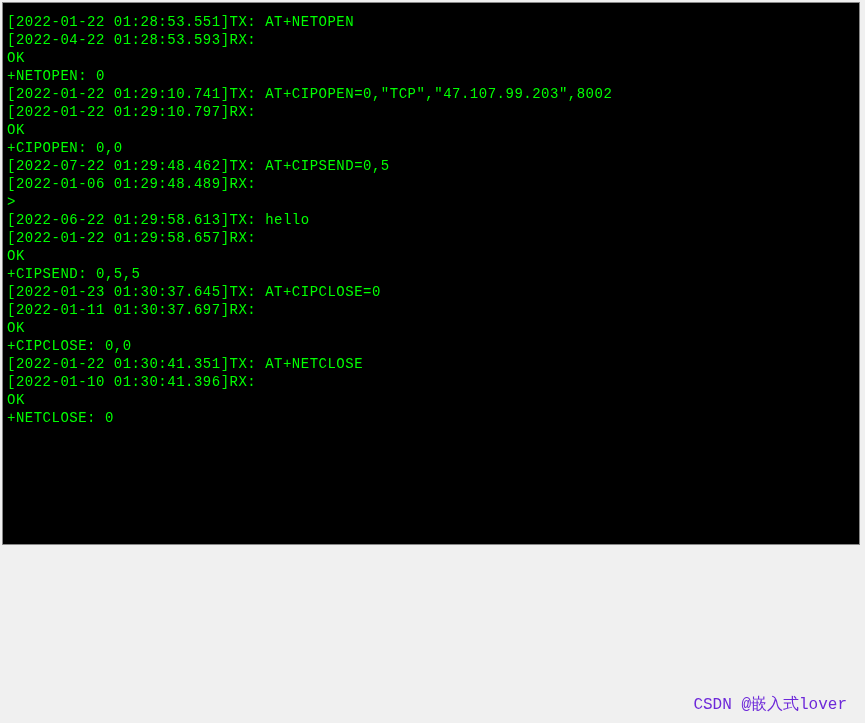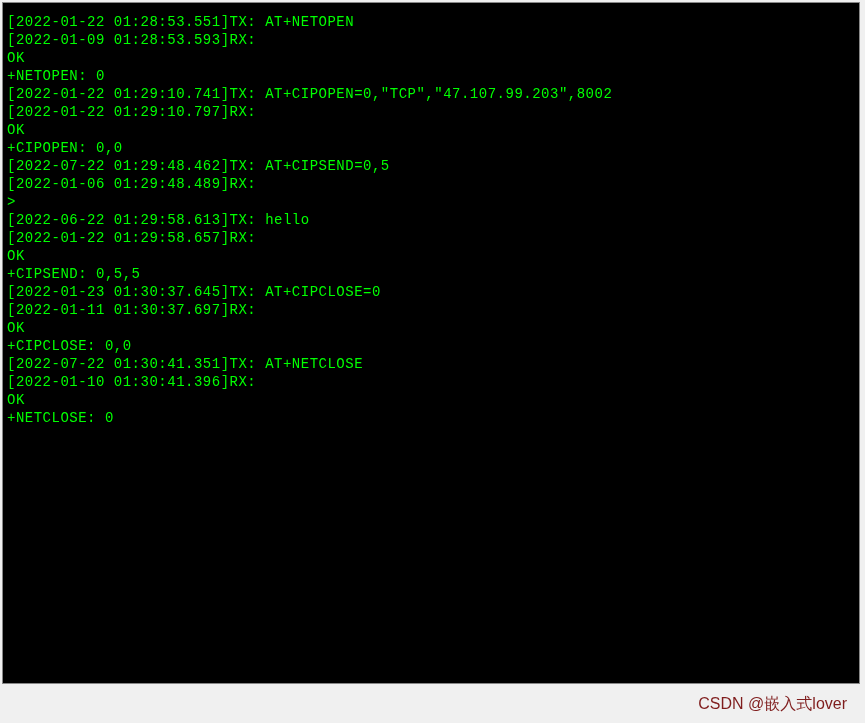--- a/index.html
+++ b/index.html
@@ -11,49 +11,49 @@
       background: #f0f0f0;
       width: 865px;
       height: 723px;
       position: relative;
       font-family: "SimSun", "NSimSun", "Courier New", monospace;
     }
     .terminal {
       background: #000000;
       border: 1px solid #888;
       width: 858px;
-      height: 682px;
+      height: 543px;
       margin: 2px;
       padding: 10px 4px;
       overflow: hidden;
     }
     .line {
       color: #00ff00;
       font-size: 14px;
       line-height: 18px;
       white-space: pre;
       font-family: "SimSun", "NSimSun", "Courier New", monospace;
       letter-spacing: 0.5px;
     }
     .watermark {
       position: absolute;
       bottom: 8px;
       right: 18px;
-      color: #7f1d1d;
+      color: #6d28d9;
       font-size: 16px;
-      font-family: Liberation Sans, sans-serif;
+      font-family: Liberation Mono, monospace;
     }
   </style>
 </head>
 <body>
 
 <div class="terminal">
   <div class="line">[2022-01-22 01:28:53.551]TX: AT+NETOPEN</div>
   <div class="line"></div>
-  <div class="line">[2022-01-09 01:28:53.593]RX: </div>
+  <div class="line">[2022-04-22 01:28:53.593]RX: </div>
   <div class="line">OK</div>
   <div class="line"></div>
   <div class="line">+NETOPEN: 0</div>
   <div class="line"></div>
   <div class="line">[2022-01-22 01:29:10.741]TX: AT+CIPOPEN=0,"TCP","47.107.99.203",8002</div>
   <div class="line"></div>
   <div class="line">[2022-01-22 01:29:10.797]RX: </div>
   <div class="line">OK</div>
   <div class="line"></div>
   <div class="line">+CIPOPEN: 0,0</div>
@@ -69,21 +69,21 @@
   <div class="line"></div>
   <div class="line">+CIPSEND: 0,5,5</div>
   <div class="line"></div>
   <div class="line">[2022-01-23 01:30:37.645]TX: AT+CIPCLOSE=0</div>
   <div class="line"></div>
   <div class="line">[2022-01-11 01:30:37.697]RX: </div>
   <div class="line">OK</div>
   <div class="line"></div>
   <div class="line">+CIPCLOSE: 0,0</div>
   <div class="line"></div>
-  <div class="line">[2022-07-22 01:30:41.351]TX: AT+NETCLOSE</div>
+  <div class="line">[2022-01-22 01:30:41.351]TX: AT+NETCLOSE</div>
   <div class="line"></div>
   <div class="line">[2022-01-10 01:30:41.396]RX: </div>
   <div class="line">OK</div>
   <div class="line"></div>
   <div class="line">+NETCLOSE: 0</div>
 </div>
 
 <div class="watermark">CSDN @嵌入式lover</div>
 
 </body></html>

